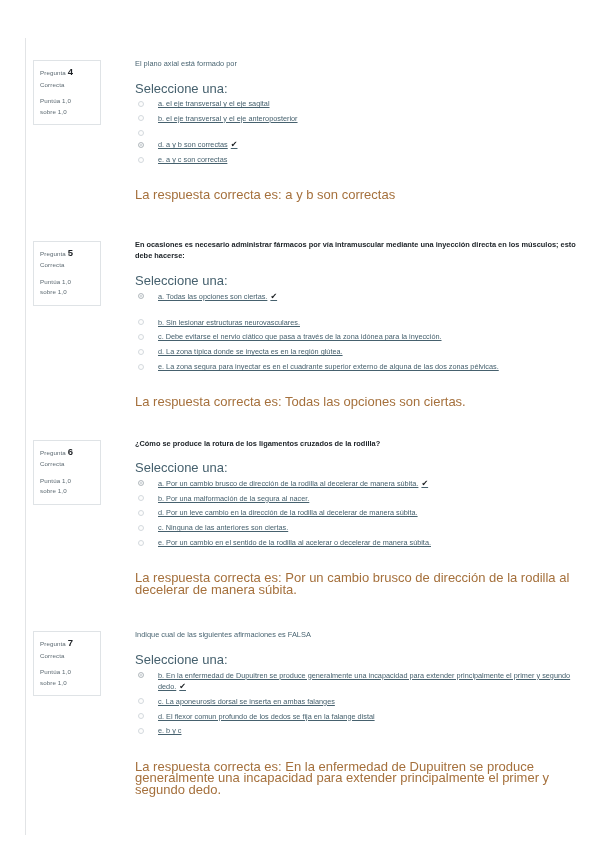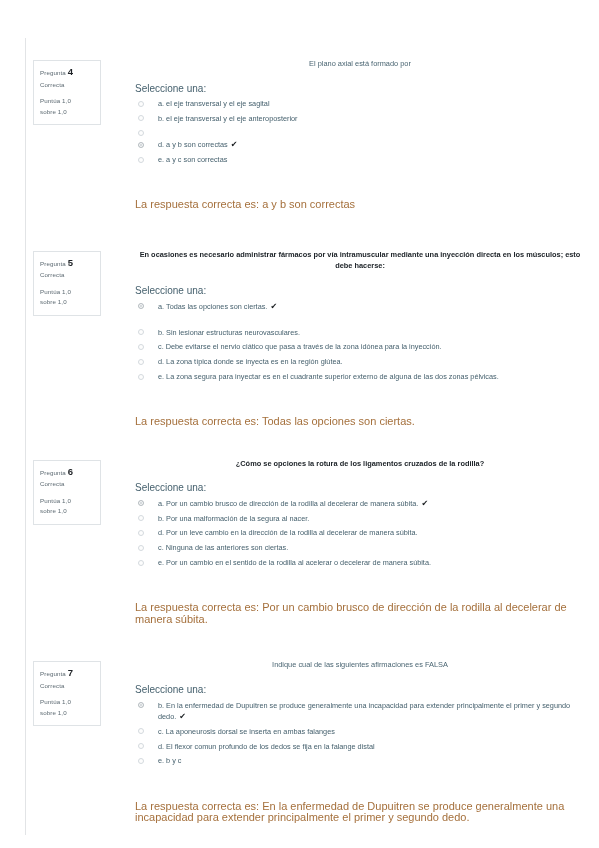--- a/index.html
+++ b/index.html
@@ -75,45 +75,45 @@
     flex: 1 1 auto;
     padding-left: 34px;
     padding-top: 2px;
     min-width: 0;
   }
   .qtext {
     font-size: 7.4px;
     line-height: 11.5px;
     color: #4a6572;
     margin: 0 0 13px 0;
-    text-align: center;
   }
   .qtext.bold {
     font-weight: bold;
     color: #20262b;
   }
   .answer-label {
-    font-size: 10px;
+    font-size: 13px;
     line-height: 11px;
     color: #46616e;
     margin: 0 0 3px 0;
   }
 
   .options {
     margin: 0;
     padding: 0;
     list-style: none;
   }
   .option {
     display: flex;
     align-items: flex-start;
     font-size: 7.3px;
     line-height: 11.6px;
     color: #46616e;
     padding: 1.6px 0;
+    text-decoration: underline;
   }
   .option.gap-after {
     padding-bottom: 13px;
   }
   .radio {
     flex: 0 0 auto;
     width: 6px;
     height: 6px;
     border-radius: 50%;
     border: 1px solid #d4dade;
@@ -130,24 +130,24 @@
     min-width: 0;
   }
   .tick {
     color: #15191c;
     font-size: 8px;
     padding-left: 3px;
     font-weight: bold;
   }
 
   .feedback {
-    font-size: 11px;
+    font-size: 13px;
     line-height: 11.6px;
     color: #a5703c;
-    margin: 32px 0 0 0;
+    margin: 22px 0 0 0;
   }
 
   
   .q-spacer-1 { height: 36px; }
   .q-spacer-2 { height: 28px; }
   .q-spacer-3 { height: 32px; }
 </style>
 </head>
 <body>
 
@@ -231,21 +231,21 @@
   <div class="q-spacer-2"></div>
 
   <div class="question">
     <div class="qinfo">
       <div class="qinfo-line"><span>Pregunta</span> <span class="qinfo-no">6</span></div>
       <div class="qinfo-line qinfo-state">Correcta</div>
       <div class="qinfo-line qinfo-grade">Puntúa 1,0</div>
       <div class="qinfo-line">sobre 1,0</div>
     </div>
     <div class="qbody">
-      <p class="qtext bold">¿Cómo se opciones la rotura de los ligamentos cruzados de la rodilla?</p>
+      <p class="qtext bold">¿Cómo se produce la rotura de los ligamentos cruzados de la rodilla?</p>
       <p class="answer-label">Seleccione una:</p>
       <ul class="options">
         <li class="option">
           <span class="radio checked"></span>
           <span class="option-text"><span>a. Por un cambio brusco de dirección de la rodilla al decelerar de manera súbita.</span><span class="tick">✔</span></span>
         </li>
         <li class="option">
           <span class="radio"></span>
           <span class="option-text">b. Por una malformación de la segura al nacer.</span>
         </li>

